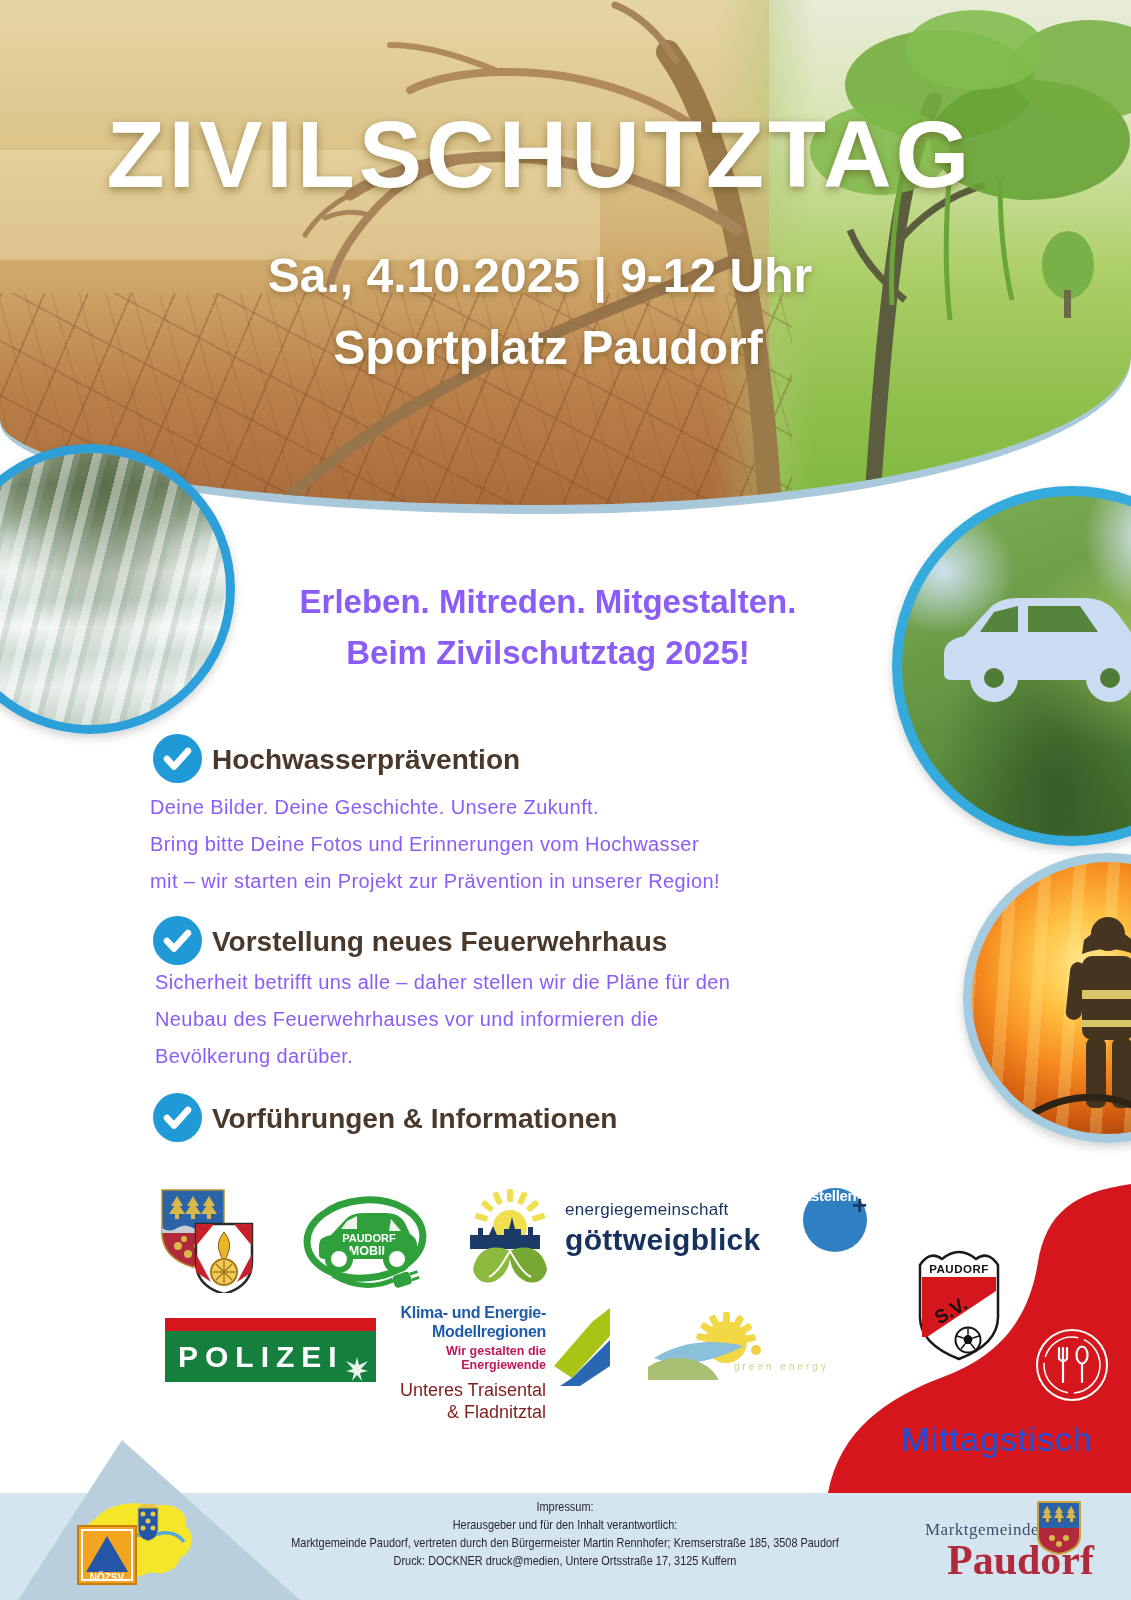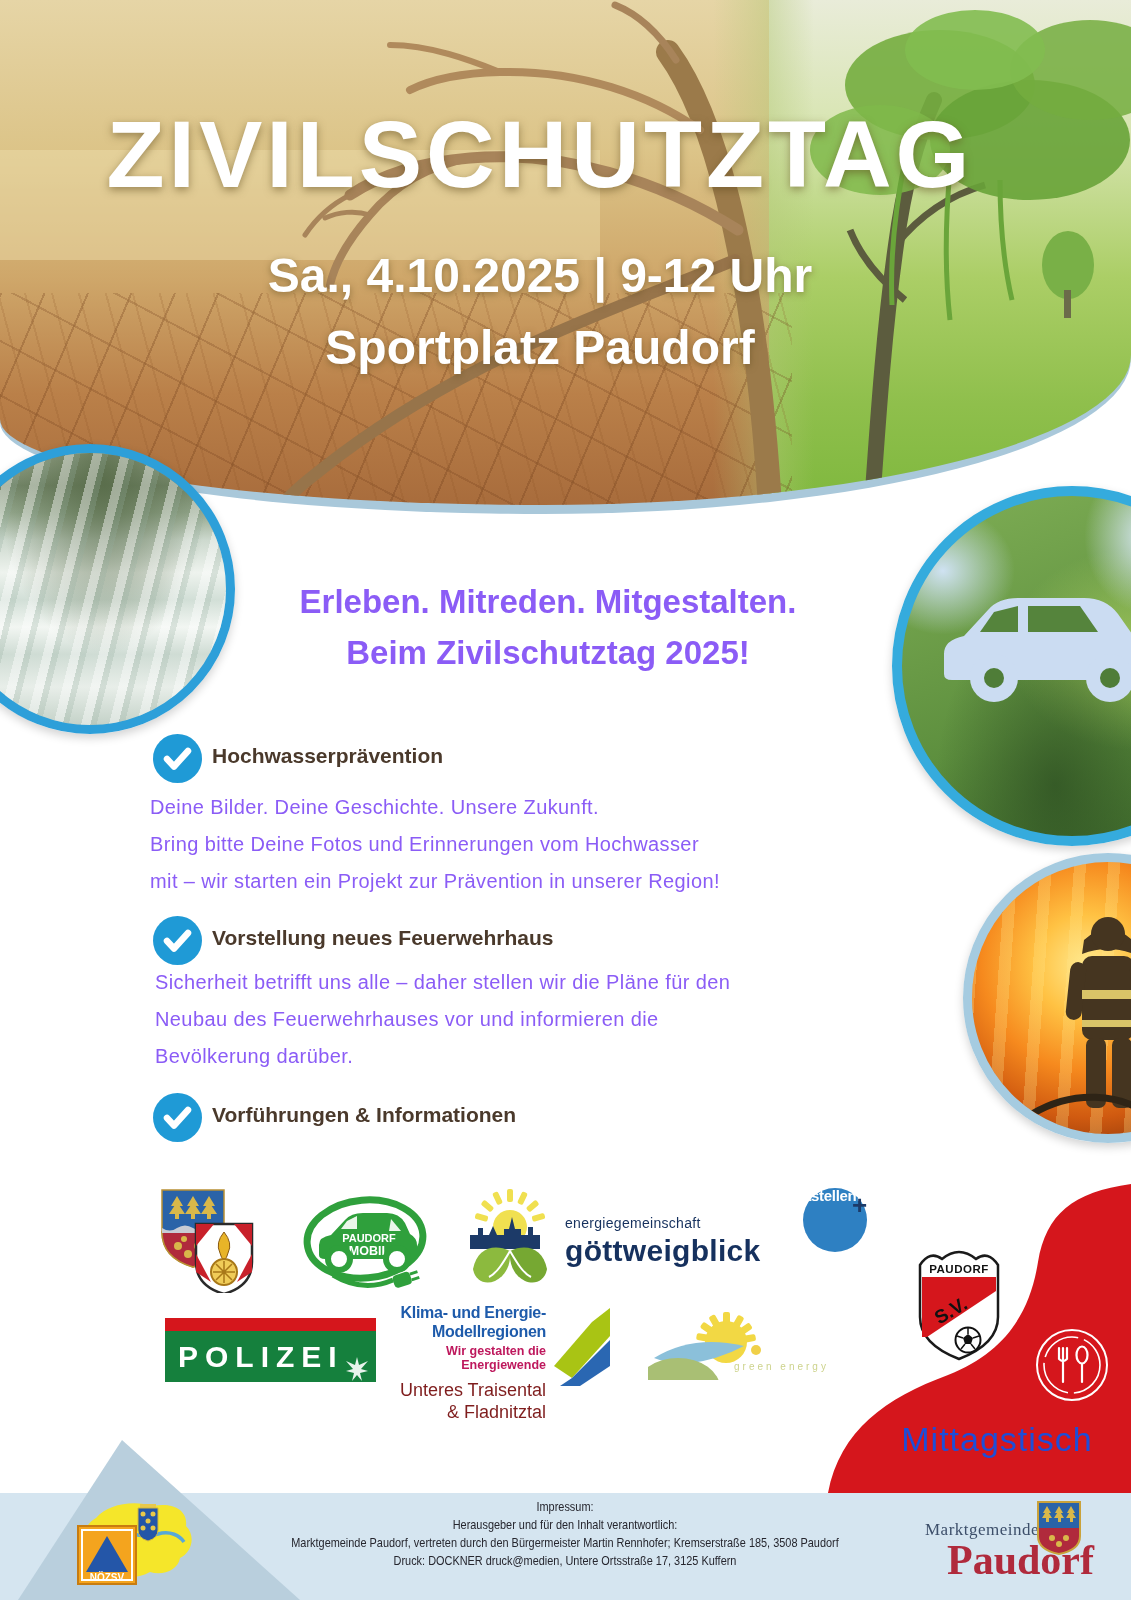--- a/index.html
+++ b/index.html
@@ -21,21 +21,21 @@
   #hero-cracks{position:absolute;left:0;top:58%;width:70%;height:42%;opacity:.55;
     background:repeating-linear-gradient(113deg,rgba(110,60,25,.5) 0 2px,transparent 2px 40px),
                repeating-linear-gradient(28deg,rgba(110,60,25,.42) 0 2px,transparent 2px 48px),
                repeating-linear-gradient(75deg,rgba(140,85,40,.3) 0 2px,transparent 2px 26px);}
   #hero-trees{position:absolute;left:0;top:0;width:1131px;height:505px;}
   #hero-text{position:absolute;left:0;top:0;width:1080px;text-align:center;color:#fff;z-index:3;}
   #hero-title{position:absolute;left:0;top:100px;width:100%;font-size:95px;font-weight:800;
     letter-spacing:4px;text-shadow:0 3px 9px rgba(95,75,30,.55);}
   #hero-date{position:absolute;left:0;top:248px;width:100%;font-size:48px;font-weight:800;
     text-shadow:0 2px 7px rgba(95,75,30,.55);}
-  #hero-loc{position:absolute;left:0;top:320px;width:100%;font-size:48px;font-weight:800;
+  #hero-loc{position:absolute;left:8px;top:320px;width:100%;font-size:48px;font-weight:800;
     text-shadow:0 2px 7px rgba(95,75,30,.55);}
 
   
   .photo-circle{position:absolute;border-radius:50%;overflow:hidden;box-shadow:0 4px 10px rgba(0,0,0,.18);}
   #flood-circle{left:-55px;top:444px;width:272px;height:272px;border:9px solid #2d9fd9;z-index:3;
     background:linear-gradient(to bottom,#a4b098 0%,#75876a 12%,#95a88e 22%,#cdd9ce 32%,#eef3ee 44%,
                #d2dfd7 54%,#f2f6f2 64%,#cfdcd4 74%,#e8eee9 86%,#c4d2c8 100%);}
   #flood-circle::before{content:"";position:absolute;inset:0;
     background:radial-gradient(ellipse at 55% 10%,rgba(85,105,70,.85) 0%,rgba(85,105,70,0) 50%);}
   #flood-circle::after{content:"";position:absolute;inset:0;opacity:.65;
@@ -49,32 +49,32 @@
       linear-gradient(160deg,#7fae55 0%,#5d8f3e 60%,#3f6b2c 100%);}
   #fire-circle{left:963px;top:853px;width:272px;height:272px;border:9px solid #a5cbe0;z-index:3;
     background:radial-gradient(circle at 42% 38%,#ffe98e 0%,#ffc243 22%,#f68a1e 45%,#d05a10 66%,#8a350a 86%,#5e2206 100%);}
   #fire-circle::before{content:"";position:absolute;inset:0;opacity:.4;
     background:repeating-linear-gradient(94deg,rgba(255,230,140,.7) 0 12px,transparent 12px 34px);}
 
   
   #intro{position:absolute;left:133px;top:576px;width:830px;text-align:center;z-index:4;
          color:#8b5cf6;font-weight:800;font-size:33px;line-height:51px;}
   .check{position:absolute;width:49px;height:49px;z-index:4;}
-  .sec-title{position:absolute;left:212px;font-size:21px;font-weight:800;color:#4a392b;z-index:4;}
+  .sec-title{position:absolute;left:212px;font-size:28px;font-weight:800;color:#4a392b;z-index:4;}
   .sec-body{position:absolute;left:150px;width:810px;font-size:20px;letter-spacing:.4px;
             line-height:37px;color:#8b5cf6;white-space:pre-line;z-index:4;}
 
   
   .logo{position:absolute;z-index:4;}
   #klimafonds{left:803px;top:1188px;width:64px;height:64px;border-radius:50%;background:#2e80c2;
      color:#fff;font-weight:bold;font-size:15px;line-height:15.5px;text-align:center;
      display:flex;flex-direction:row;justify-content:center;letter-spacing:-.3px;}
   #klimafonds-plus{left:852px;top:1190px;font-size:26px;font-weight:bold;color:#1c3a68;z-index:5;}
   #gwb-text{left:565px;top:1200px;width:260px;color:#16315e;}
-  #gwb-line1{font-size:14px;letter-spacing:.3px;margin-top:15px;}
+  #gwb-line1{font-size:17px;letter-spacing:.3px;}
   #gwb-line2{font-size:30px;font-weight:800;margin-top:3px;letter-spacing:.3px;}
   #polizei{left:165px;top:1318px;width:211px;height:64px;}
   #polizei-red{position:absolute;left:0;top:0;width:100%;height:13px;background:#d5161c;}
   #polizei-navy{position:absolute;left:0;top:13px;width:100%;height:51px;background:#15803d;
      color:#fff;font-size:30px;font-weight:800;letter-spacing:7px;line-height:51px;padding-left:13px;box-sizing:border-box;}
   #polizei-eagle{position:absolute;right:8px;top:26px;}
   #kem-text{left:376px;top:1303px;width:170px;text-align:right;z-index:4;}
   .kem-b{font-size:16px;font-weight:bold;color:#1e5bab;letter-spacing:-.3px;line-height:19px;}
   #kem-line3{font-size:12.5px;font-weight:bold;color:#be185d;margin-top:3px;}
   .kem-l{font-size:18px;color:#7f1d1d;line-height:22px;}

